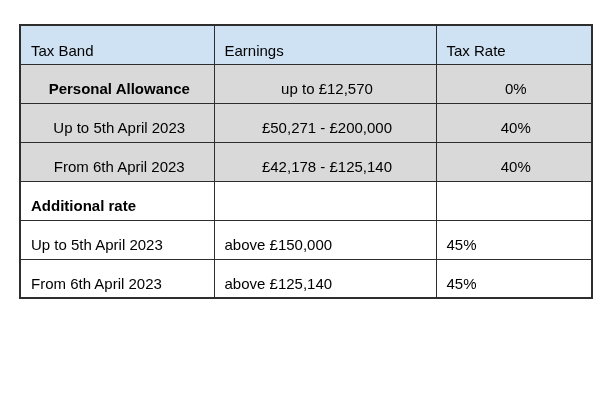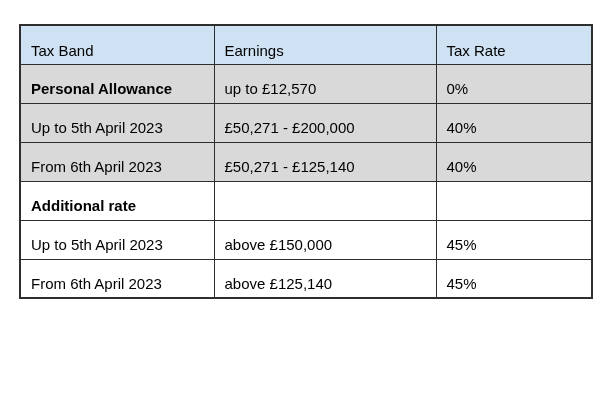--- a/index.html
+++ b/index.html
@@ -45,21 +45,21 @@
     line-height: 1.1;
     text-align: left;
     vertical-align: middle;
     white-space: pre-wrap;
     overflow: hidden;
   }
   .tax-table th {
     background: var(--header-bg);
     font-weight: normal;
   }
-  .tax-table tr.row-gray td { background: var(--gray-bg); }
+  .tax-table tr.row-gray td { background: var(--gray-bg); text-align: center; }
   .tax-table tr.row-white td { background: var(--white-bg); }
   .tax-table td.bold { font-weight: bold; }
 </style>
 </head>
 <body>
 
 <div class="canvas">
   <table class="tax-table">
     <colgroup>
       <col class="c1">
@@ -79,21 +79,21 @@
           <td>up to £12,570</td>
           <td>0%</td>
         </tr>
         <tr class="row-gray">
           <td>Up to 5th April 2023</td>
           <td>£50,271 - £200,000</td>
           <td>40%</td>
         </tr>
         <tr class="row-gray">
           <td>From 6th April 2023</td>
-          <td>£50,271 - £125,140</td>
+          <td>£42,178 - £125,140</td>
           <td>40%</td>
         </tr>
         <tr class="row-white">
           <td class="bold">Additional rate</td>
           <td></td>
           <td></td>
         </tr>
         <tr class="row-white">
           <td>Up to 5th April 2023</td>
           <td>above £150,000</td>

